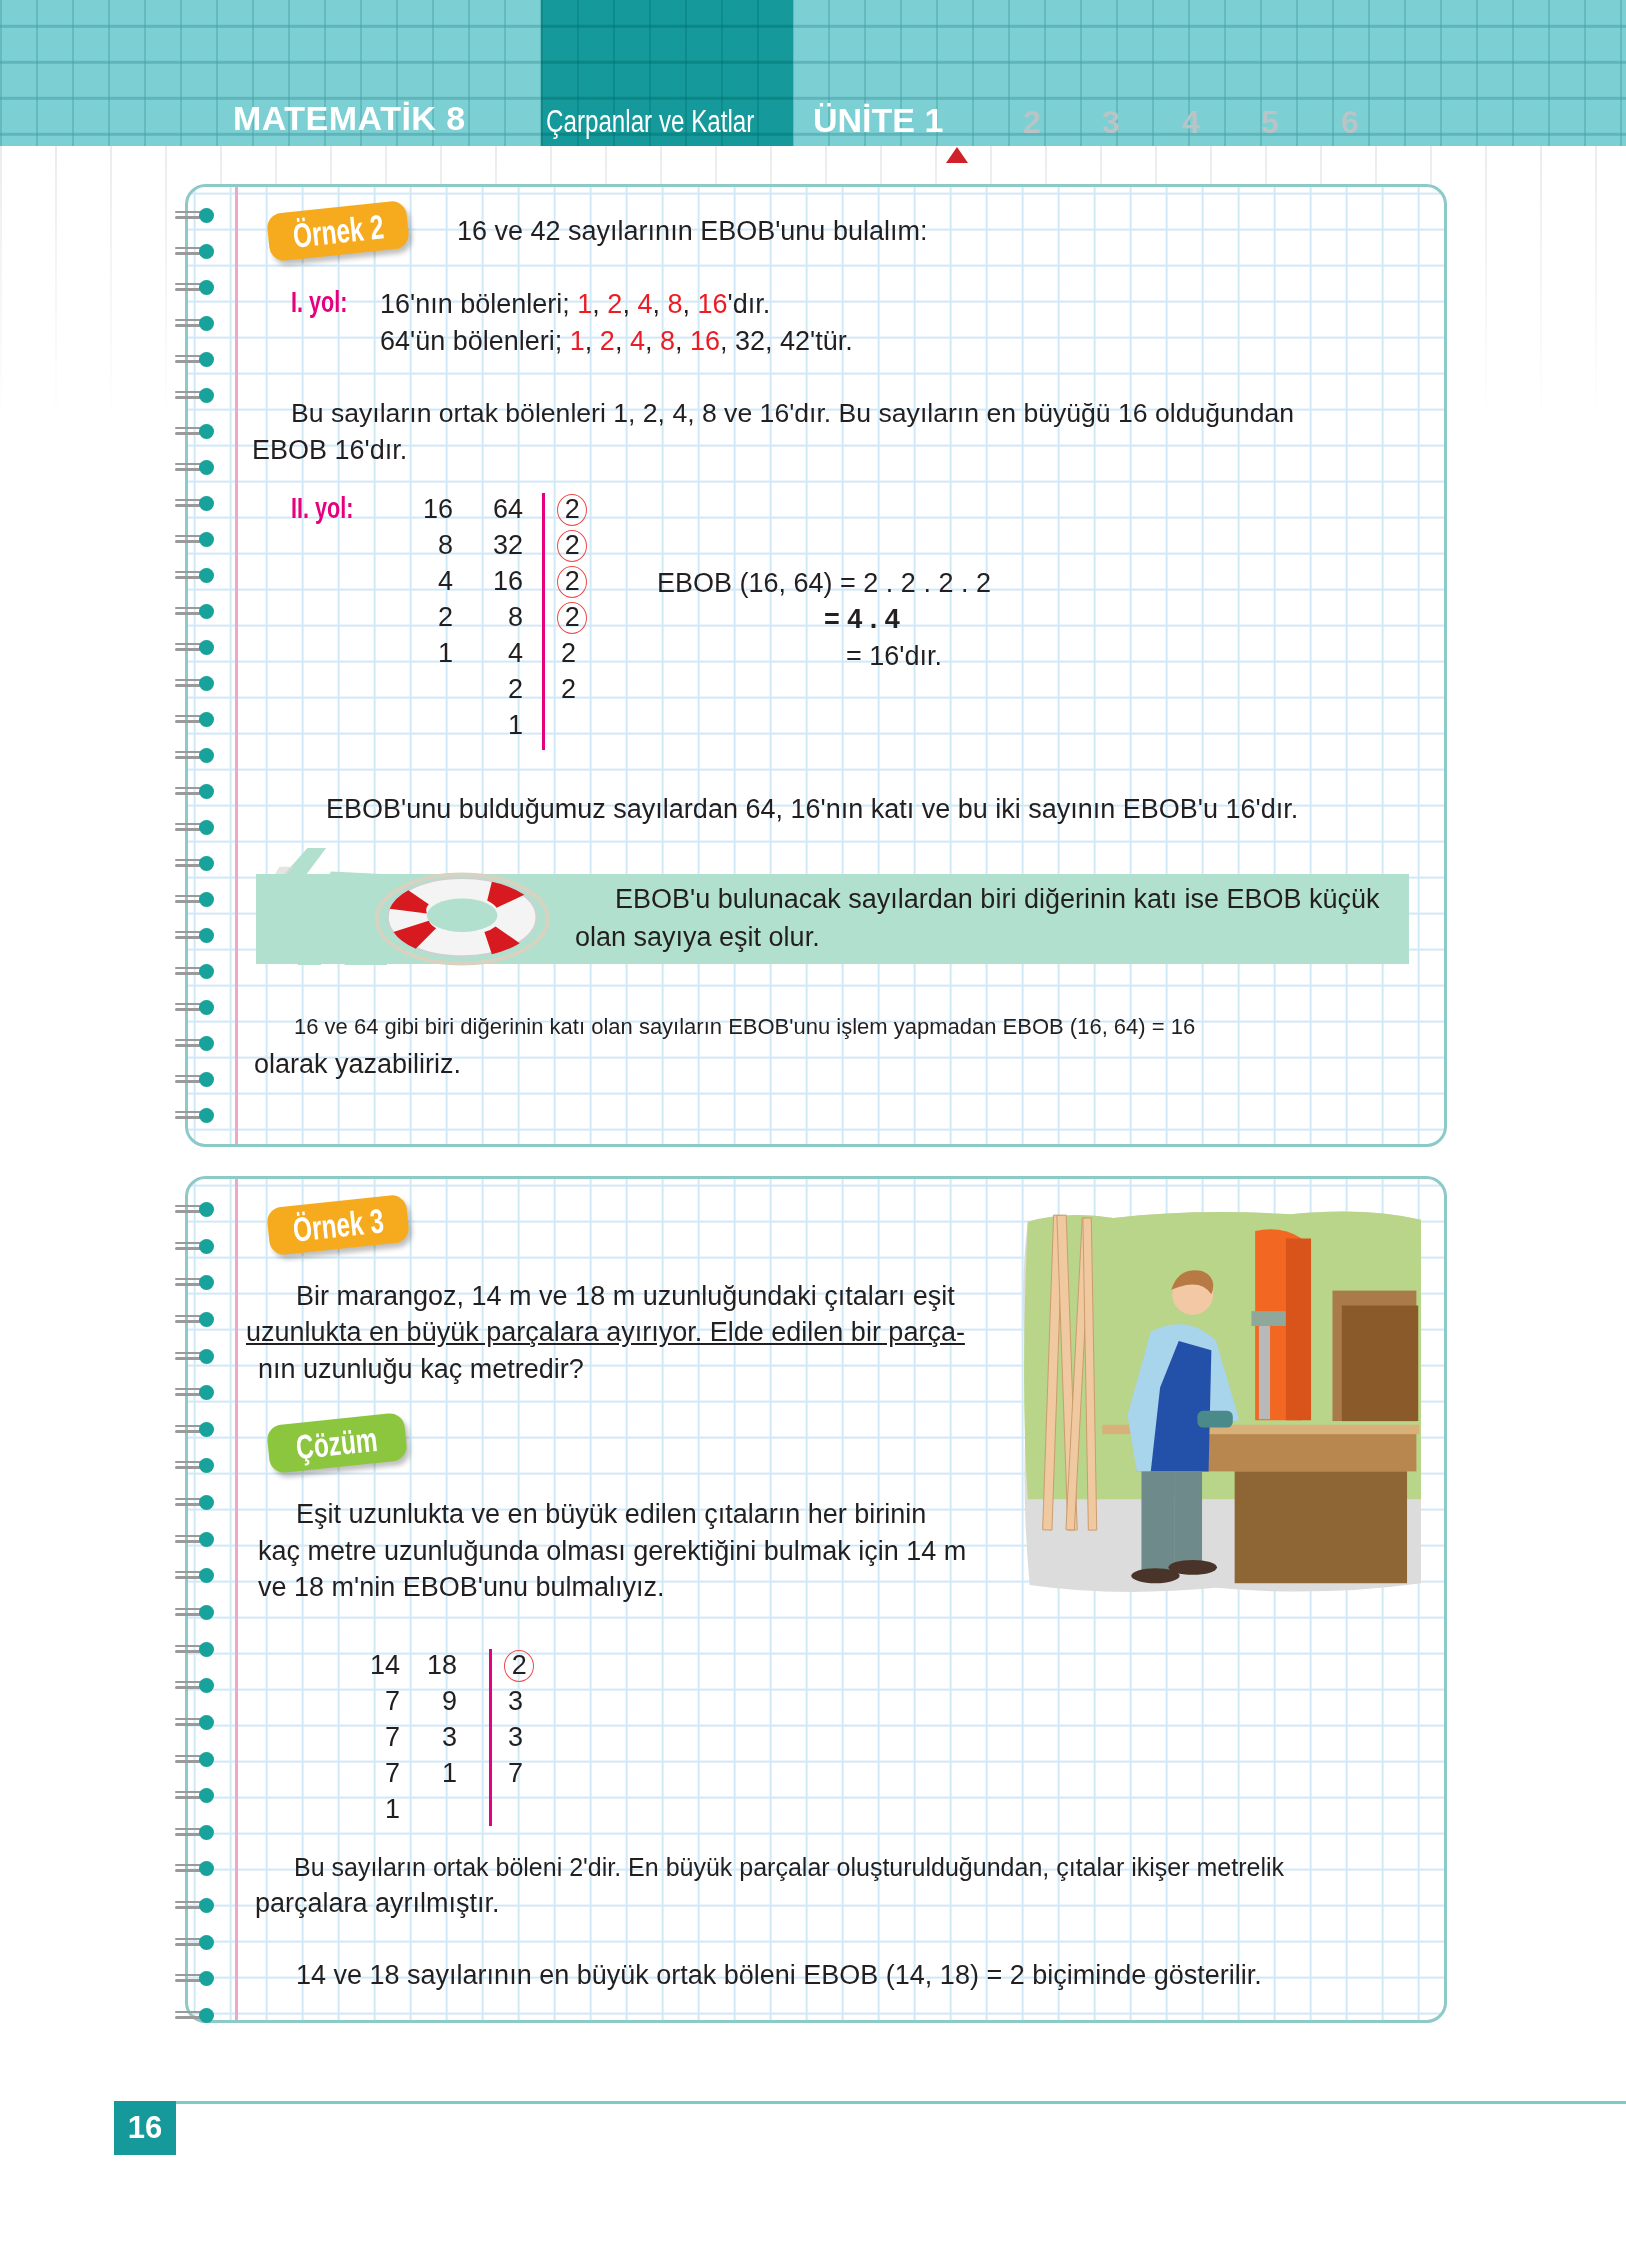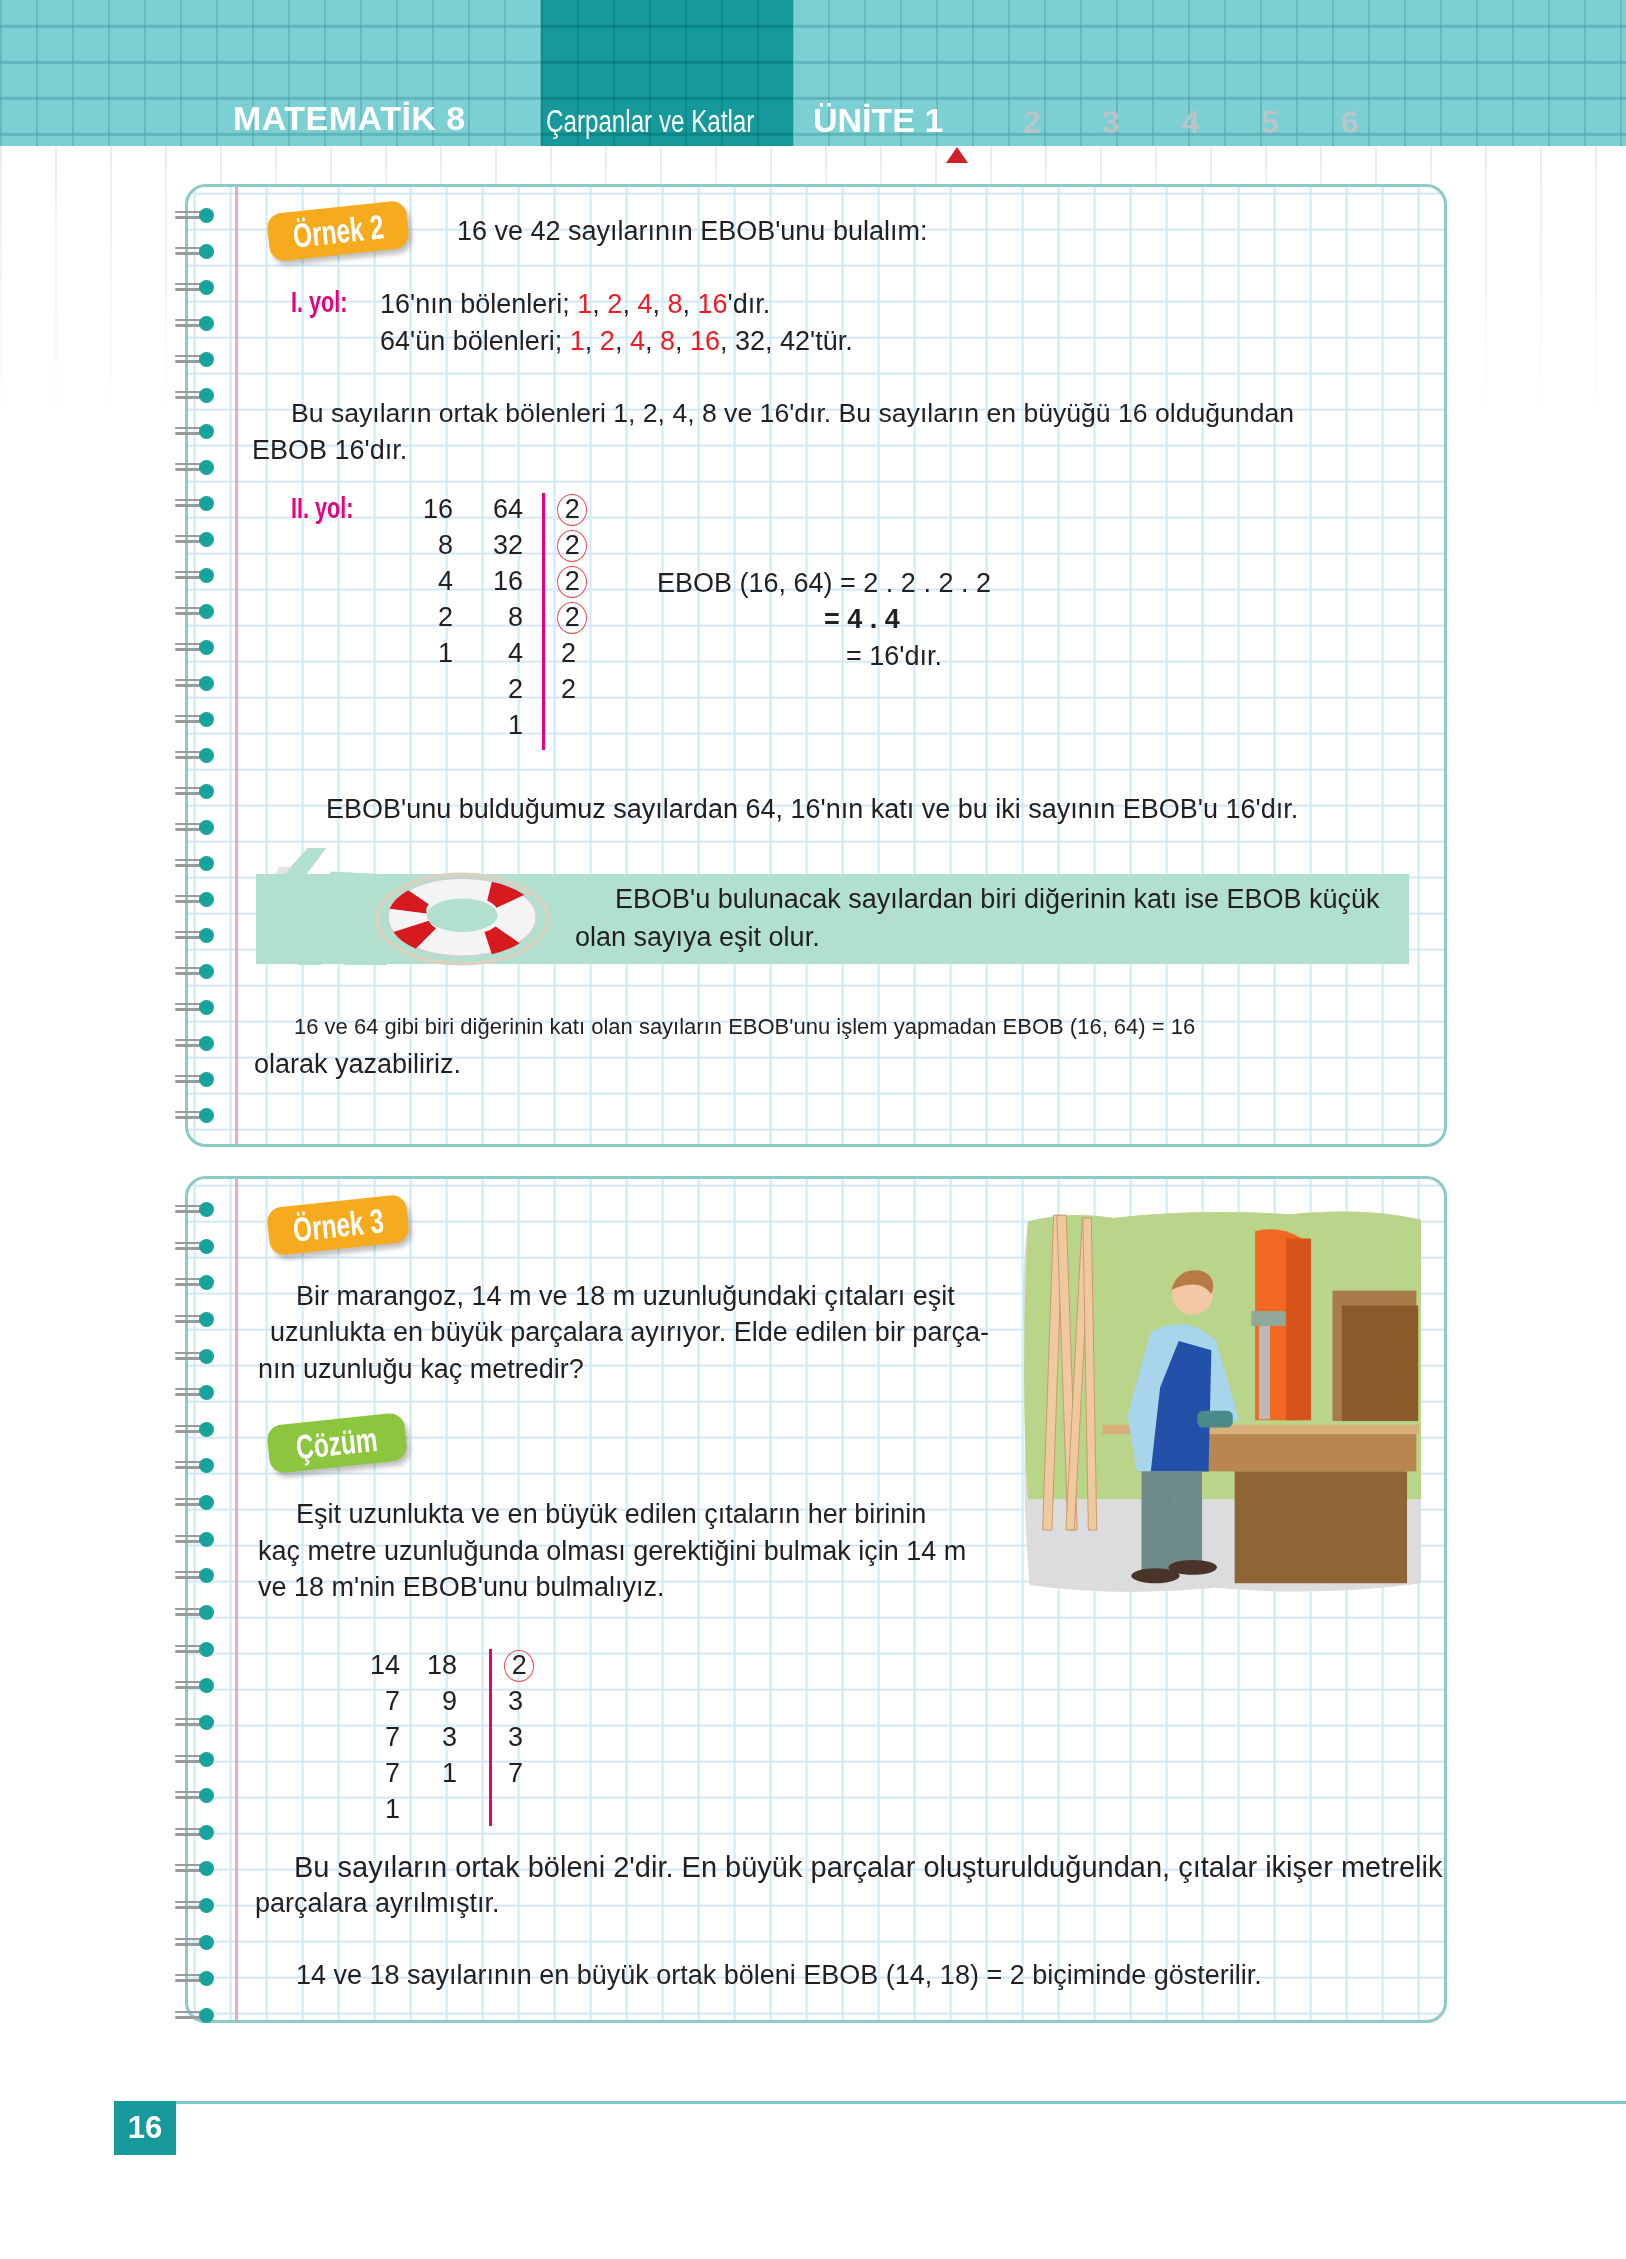--- a/index.html
+++ b/index.html
@@ -474,21 +474,21 @@
       <div class="wire2"></div>
       <div class="hole"></div>
     </div>
   </div>
 
 <div class="badge badge-orange" style="left:268px; top:1201px; width:140px;">
     <span>Örnek 3</span>
   </div>
 
 <div class="txt" style="left:296px; top:1278px;">Bir marangoz, 14 m ve 18 m uzunluğundaki çıtaları eşit</div>
-<div class="txt" style="left:270px; top:1314px;">uzunlukta en büyük parçalara ayırıyor. Elde edilen bir parça-</div>
+<div class="txt" style="left:246px; top:1314px;text-decoration:underline;">uzunlukta en büyük parçalara ayırıyor. Elde edilen bir parça-</div>
 <div class="txt" style="left:258px; top:1351px;">nın uzunluğu kaç metredir?</div>
 
 <div class="badge badge-green" style="left:268px; top:1419px; width:138px;">
     <span>Çözüm</span>
   </div>
 
 <div class="txt" style="left:296px; top:1496px;">Eşit uzunlukta ve en büyük edilen çıtaların her birinin</div>
 <div class="txt" style="left:258px; top:1533px;">kaç metre uzunluğunda olması gerektiğini bulmak için 14 m</div>
 <div class="txt" style="left:258px; top:1569px;">ve 18 m'nin EBOB'unu bulmalıyız.</div>
 
@@ -538,19 +538,19 @@
   <path d="M172 95 Q180 70 205 75 Q222 82 215 100 Q205 84 180 92 Z" fill="#b87a44"></path>
   <path d="M150 140 Q190 120 220 150 L245 235 L210 240 L200 290 L135 290 L125 230 Z" fill="#a8d4ec"></path>
   <path d="M180 150 L215 160 L212 290 L150 290 L160 200 Z" fill="#2350a8"></path>
   <rect x="140" y="290" width="35" height="110" fill="#6f8a8a"></rect>
   <rect x="175" y="290" width="30" height="100" fill="#6f8a8a"></rect>
   <ellipse cx="155" cy="402" rx="26" ry="8" fill="#4a342a"></ellipse>
   <ellipse cx="195" cy="393" rx="26" ry="8" fill="#4a342a"></ellipse>
   <rect x="200" y="225" width="38" height="18" rx="6" fill="#4a8a8a"></rect>
 </svg>
 
-<div class="txt" style="left:294px; top:1849px; font-size:29px;">Bu sayıların ortak böleni 2'dir. En büyük parçalar oluşturulduğundan, çıtalar ikişer metrelik</div>
+<div class="txt" style="left:294px; top:1849px; font-size:25px;">Bu sayıların ortak böleni 2'dir. En büyük parçalar oluşturulduğundan, çıtalar ikişer metrelik</div>
 <div class="txt" style="left:255px; top:1885px;">parçalara ayrılmıştır.</div>
 <div class="txt" style="left:296px; top:1957px;">14 ve 18 sayılarının en büyük ortak böleni EBOB (14, 18) = 2 biçiminde gösterilir.</div>
 
 <div class="footer-line"></div>
 <div class="page-num">16</div>
 
 
 </body></html>

